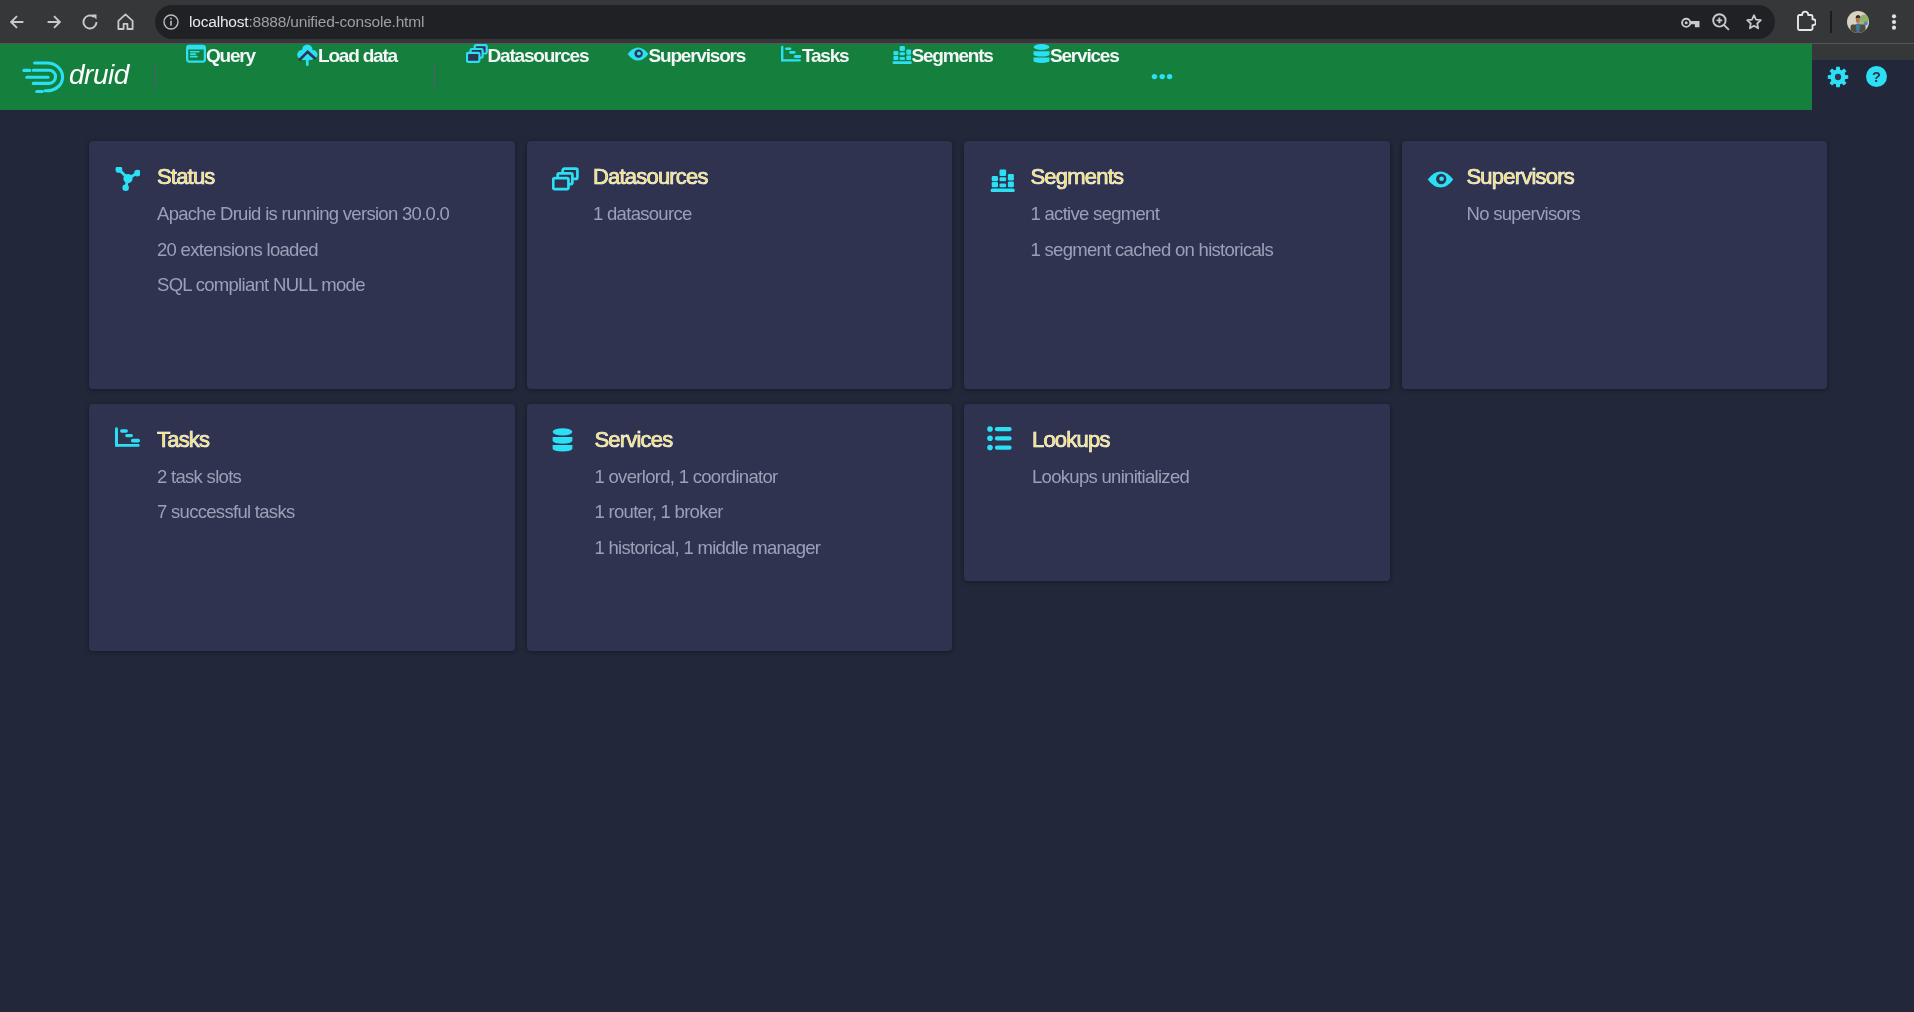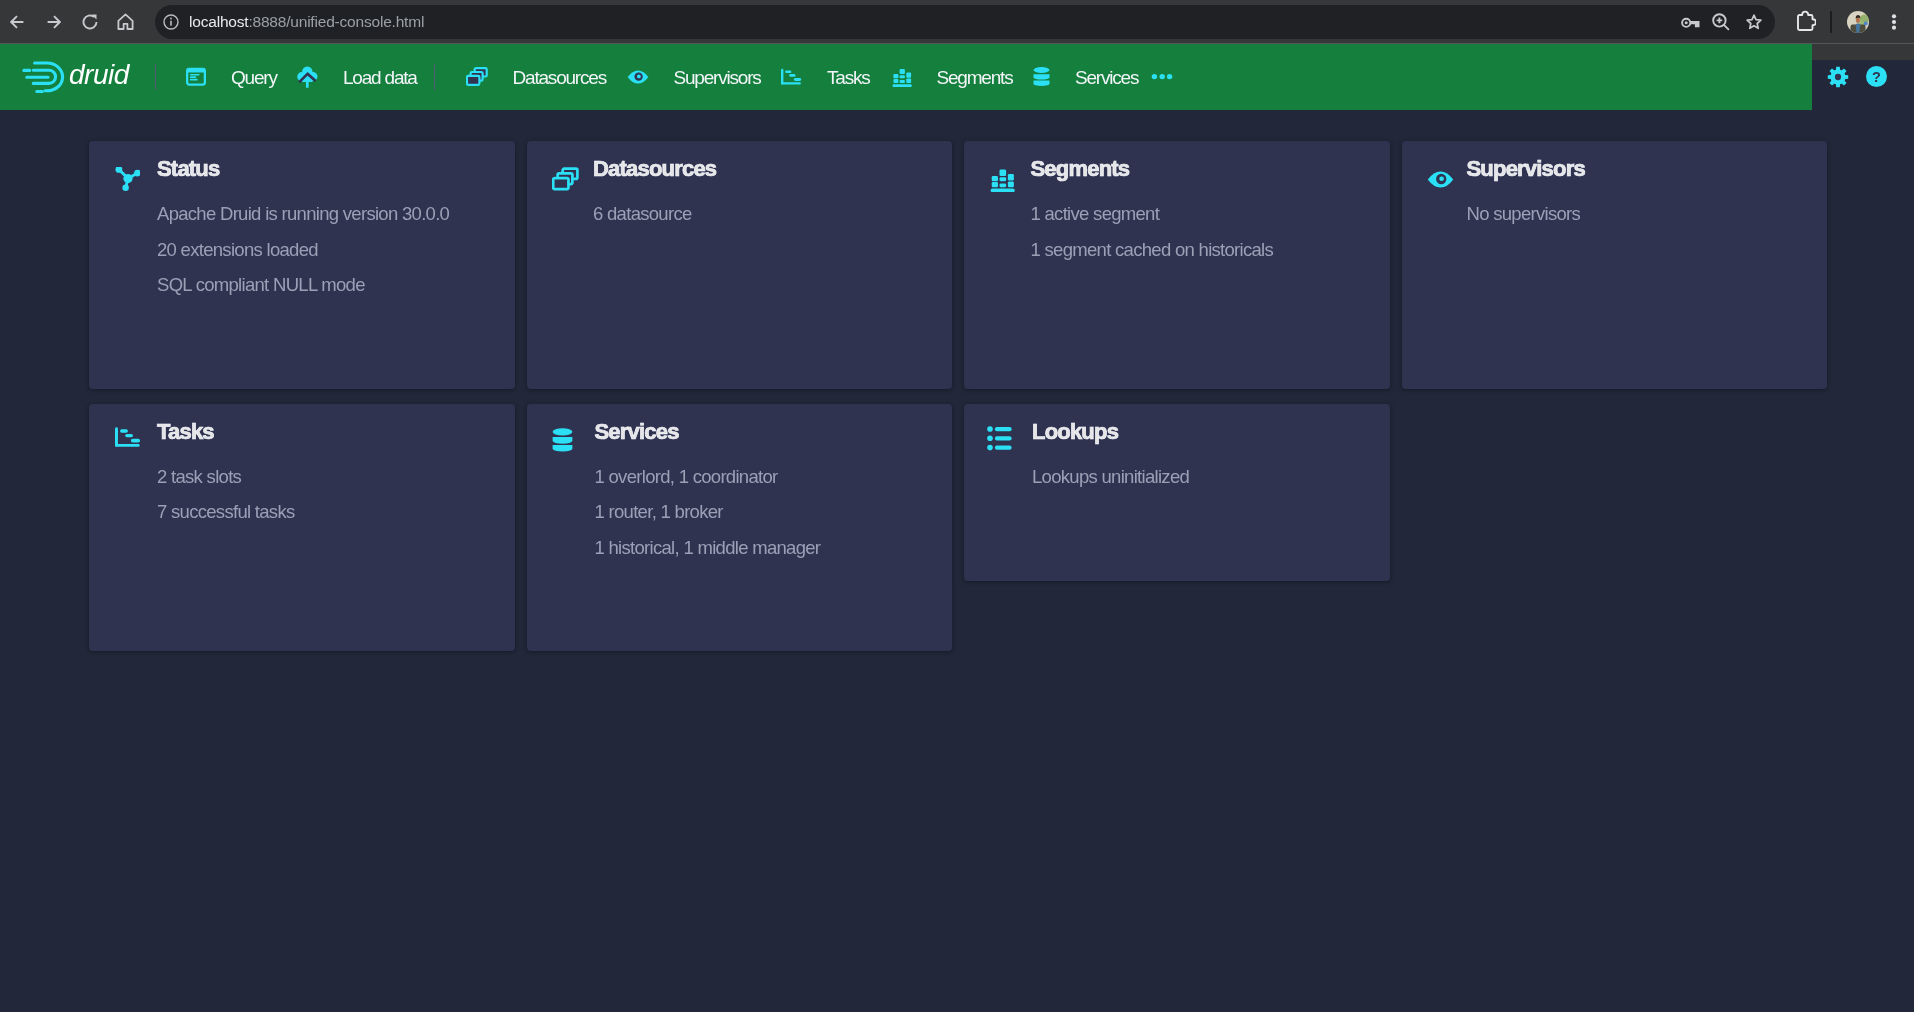--- a/index.html
+++ b/index.html
@@ -11,28 +11,28 @@
   #chrome { position:absolute; top:0; left:0; width:1914px; height:60px; background:#363739; }
   #pill { position:absolute; left:155px; top:5px; width:1620px; height:34px; border-radius:17px; background:#202124; }
   #url { position:absolute; left:189px; top:13px; font-size:15.5px; color:#9aa0a6; letter-spacing:-0.2px; white-space:pre; }
   #url b { color:#e8eaed; font-weight:400; }
   .cicon { position:absolute; top:0; }
 
   
   #dheader { position:absolute; top:44px; left:0; width:1812px; height:66px; background:#15803d; }
   #brand { position:absolute; left:69px; top:15px; font-size:28px; font-style:italic; color:#ffffff; letter-spacing:-0.5px; }
   .hsep { position:absolute; top:20px; width:1px; height:26px; background:#555a76; }
-  .nav { position:absolute; top:0; height:66px; display:flex; align-items:center; gap:25px; }
+  .nav { position:absolute; top:0; height:66px; display:flex; align-items:flex-start; gap:0;font-weight:bold; }
   .nav span { font-size:19px; letter-spacing:-1.2px; color:#f3f5f9; position:relative; top:1px; }
 
   
   .card { position:absolute; width:425.5px; background:#2f3350; border-radius:4px;
           box-shadow:0 1px 4px rgba(10,12,24,0.5); }
   .card .ic { position:absolute; left:25.5px; top:26px; }
-  .card h2 { position:absolute; left:68px; top:16px; font-size:22px; font-weight:700; -webkit-text-stroke:0.7px #f3f5fb; letter-spacing:-0.8px; color:#e5e5e5; line-height:24px; }
+  .card h2 { position:absolute; left:68px; top:24px; font-size:22px; font-weight:400; -webkit-text-stroke:0.7px #f3f5fb; letter-spacing:-0.8px; color:#fde047; line-height:24px; }
   .card .ln { position:absolute; left:68px; font-size:18.5px; letter-spacing:-0.7px; color:#9aa1b6; line-height:20px; white-space:pre; }
 </style>
 </head>
 <body>
 
 <div id="chrome">
 
   <svg class="cicon" style="left:10px;top:15px" width="14" height="14" viewBox="0 0 14 14">
     <path d="M13.4 7H1.4 M7 1.2 1.2 7 7 12.8" fill="none" stroke="#c7c9cc" stroke-width="1.9"></path>
   </svg>
@@ -263,21 +263,21 @@
 
 <div class="card" style="left:526.5px;top:141px;height:248px">
   <svg class="ic" width="27" height="25" viewBox="0 0 22 20">
     <g fill="#2f3350" stroke="#2bdff4" stroke-width="2.2">
       <rect x="8.7" y="1.2" width="12" height="8.3" rx="1.2"></rect>
       <rect x="4.6" y="5" width="12" height="8.7" rx="1.2"></rect>
       <rect x="1" y="8.8" width="12.4" height="9" rx="1.2"></rect>
     </g>
   </svg>
   <h2 style="left:66.5px">Datasources</h2>
-  <div class="ln" style="top:63px;left:66.5px">6 datasource</div>
+  <div class="ln" style="top:63px;left:66.5px">1 datasource</div>
 </div>
 
 <div class="card" style="left:964px;top:141px;height:248px">
   <svg class="ic" width="25" height="25" viewBox="0 0 20 20">
     <g fill="#2bdff4">
       <rect x="1.4" y="7.1" width="5" height="4.2" rx="1"></rect>
       <rect x="1.4" y="11.9" width="5" height="4.2" rx="1"></rect>
       <rect x="7.6" y="1.9" width="5.3" height="5.2" rx="1"></rect>
       <rect x="7.6" y="8.2" width="5.3" height="3.1" rx="1"></rect>
       <rect x="7.6" y="13.1" width="5.3" height="3" rx="1"></rect>

